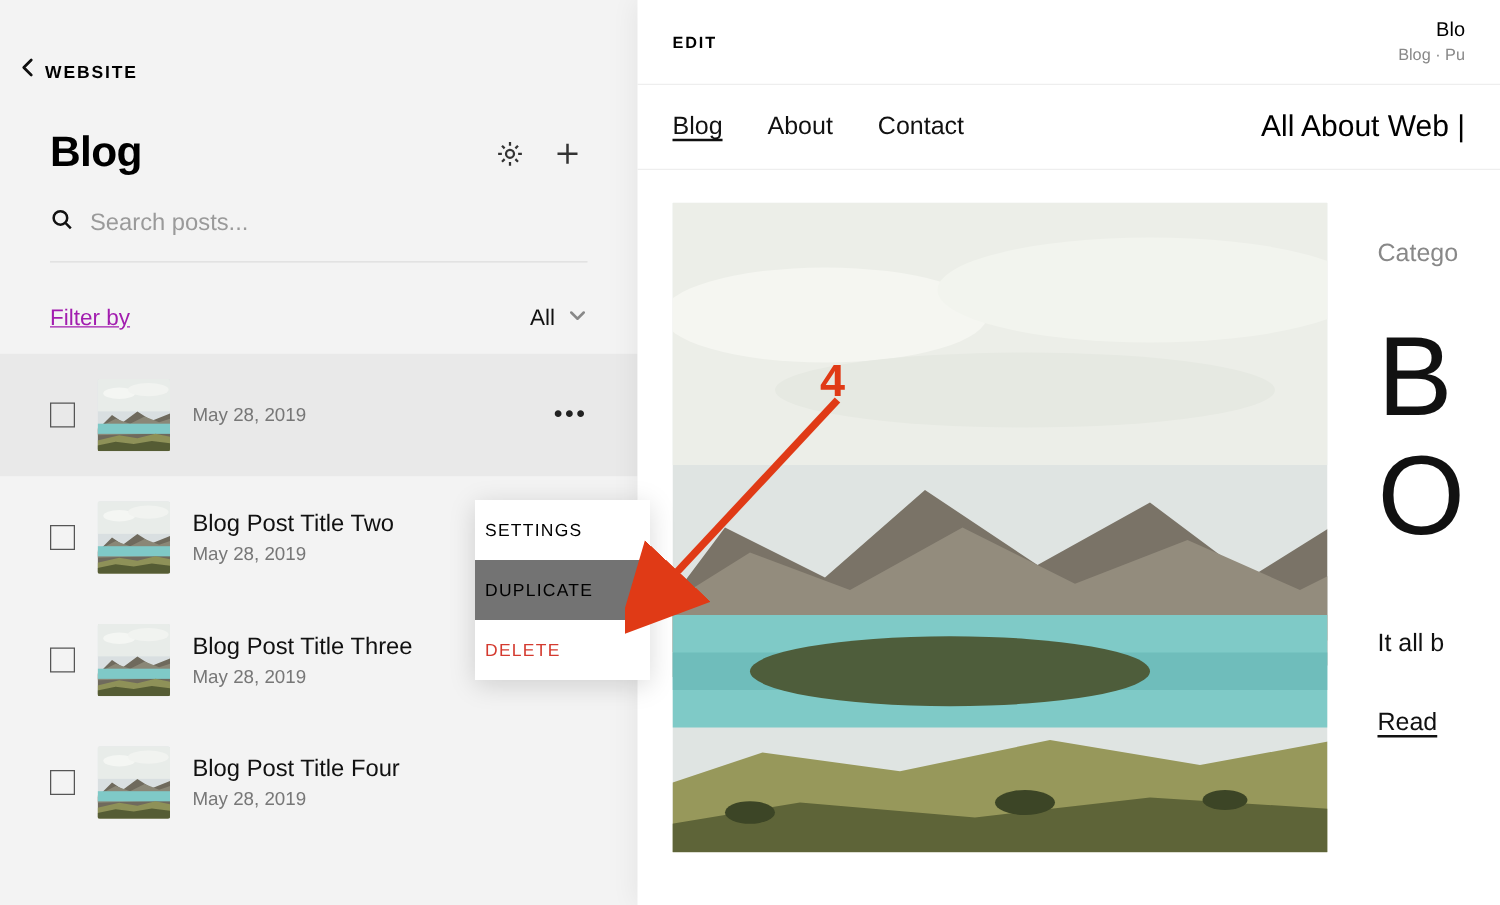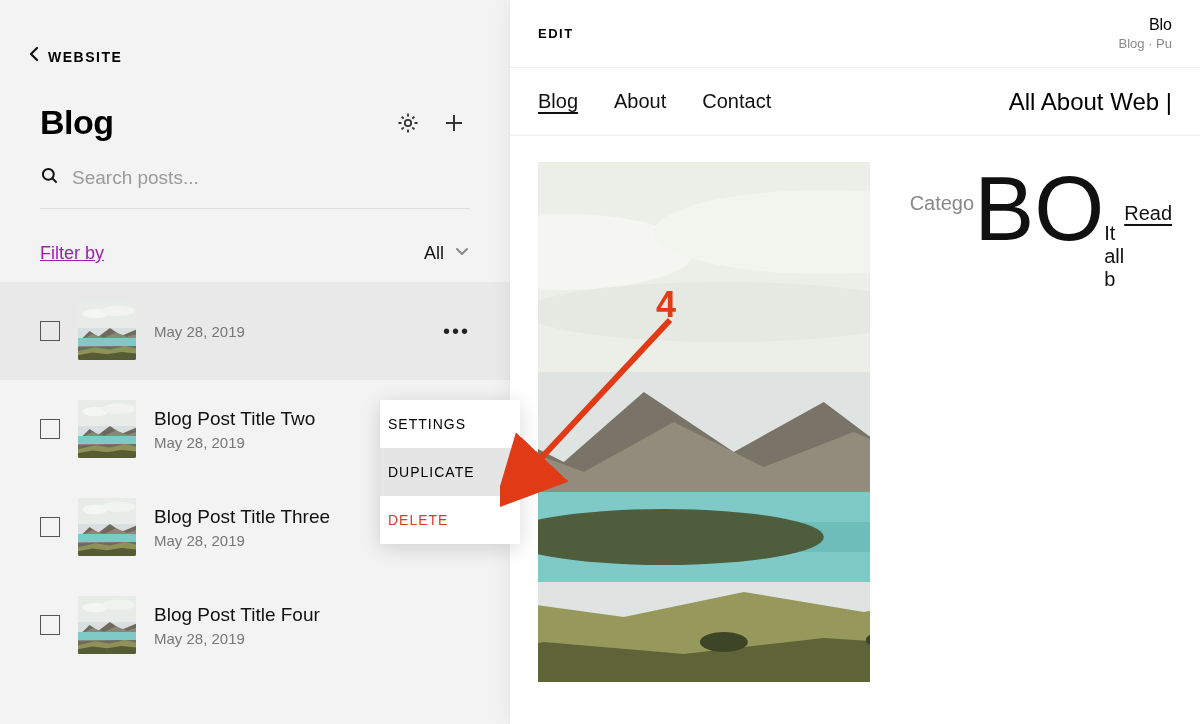--- a/index.html
+++ b/index.html
@@ -1,20 +1,20 @@
 <!DOCTYPE html>
 <html><head>
 <meta charset="utf-8">
 <style>
 * { margin: 0; padding: 0; box-sizing: border-box; font-family: -apple-system, BlinkMacSystemFont, "Segoe UI", Helvetica, Arial, sans-serif; }
 body { background: #f3f3f3; width: 1200px; height: 724px; overflow: hidden; position: relative; }
 
 
 .sidebar { position: absolute; left: 0; top: 0; width: 510px; height: 724px; }
-.back-row { padding: 46px 0 0 28px; display: flex; align-items: center; gap: 8px; cursor: pointer; }
+.back-row { padding: 46px 0 0 16px; display: flex; align-items: center; gap: 8px; cursor: pointer; }
 .back-row .chev { font-size: 18px; font-weight: 600; }
 .back-row .lbl { font-size: 14px; font-weight: 700; letter-spacing: 1.5px; }
 
 .title-row { display: flex; align-items: center; padding: 36px 40px 0 40px; }
 .title-row h1 { font-size: 34px; font-weight: 700; letter-spacing: -0.5px; flex: 1; }
 .icon-btn { width: 32px; height: 32px; display: inline-flex; align-items: center; justify-content: center; cursor: pointer; color: #333; }
 .icon-btn + .icon-btn { margin-left: 14px; }
 
 .search-row { margin: 24px 40px 0 40px; display: flex; align-items: center; gap: 12px; border-bottom: 1px solid #ddd; padding-bottom: 18px; }
 .search-row svg { flex-shrink: 0; }
@@ -30,41 +30,41 @@
 .post.selected { background: #e9e9e9; }
 .post .cb { width: 20px; height: 20px; border: 1.5px solid #555; flex-shrink: 0; }
 .post .thumb { width: 58px; height: 58px; flex-shrink: 0; border-radius: 2px; overflow: hidden; }
 .post .thumb svg { width: 100%; height: 100%; display: block; }
 .post .meta .t { font-size: 19px; font-weight: 500; color: #111; margin-bottom: 4px; }
 .post .meta .d { font-size: 15px; color: #777; }
 .post .more { position: absolute; right: 40px; top: 50%; transform: translateY(-50%); font-size: 20px; letter-spacing: 2px; color: #222; cursor: pointer; }
 
 .context-menu { position: absolute; left: 380px; top: 400px; width: 140px; background: #fff; box-shadow: 0 4px 20px rgba(0,0,0,0.15); z-index: 50; }
 .context-menu .item { padding: 16px 8px; font-size: 14px; font-weight: 400; letter-spacing: 1px; cursor: pointer; }
-.context-menu .item.hover { background: #e5e5e5; }
+.context-menu .item.hover { background: #737373; }
 .context-menu .item.danger { color: #d43a2f; }
 
 
 .preview { position: absolute; left: 510px; top: 0; right: 0; height: 724px; background: #fff; box-shadow: -2px 0 20px rgba(0,0,0,0.06); }
 .preview-header { height: 68px; border-bottom: 1px solid #eee; display: flex; align-items: center; padding: 0 28px; }
 .preview-header .edit { font-size: 13px; font-weight: 700; letter-spacing: 1.5px; }
 .preview-header .right { margin-left: auto; text-align: right; }
 .preview-header .right .t { font-size: 16px; font-weight: 400; }
 .preview-header .right .s { font-size: 13px; color: #888; margin-top: 2px; }
 
 .nav-row { height: 68px; border-bottom: 1px solid #eee; display: flex; align-items: center; padding: 0 28px; gap: 36px; }
 .nav-row a { font-size: 20px; color: #111; text-decoration: none; cursor: pointer; }
 .nav-row a.active { text-decoration: underline; text-underline-offset: 4px; }
 .nav-row .site-title { margin-left: auto; font-size: 24px; font-weight: 400; }
 
 .content-area { padding: 26px 28px; display: flex; gap: 40px; }
 .hero-wrap { width: 560px; height: 520px; overflow: hidden; }
 .hero-wrap svg { width: 100%; height: 100%; display: block; }
 
-.right-col { display: flex; flex-direction: row; }
+.right-col { display: flex; flex-direction: column; }
 .right-col .cat { font-size: 20px; color: #888; margin-top: 30px; margin-bottom: 40px; }
 .right-col .big { font-size: 90px; line-height: 1.05; font-weight: 400; color: #111; }
 .right-col .lead { font-size: 20px; color: #111; margin-top: 60px; }
 .right-col .read { font-size: 20px; color: #111; text-decoration: underline; text-underline-offset: 4px; margin-top: 40px; cursor: pointer; }
 
 
 .anno-num { position: absolute; left: 656px; top: 284px; font-size: 36px; font-weight: 800; color: #e03a16; z-index: 200; }
 .anno-arrow { position: absolute; left: 500px; top: 310px; z-index: 200; pointer-events: none; }
 </style>
 </head>

